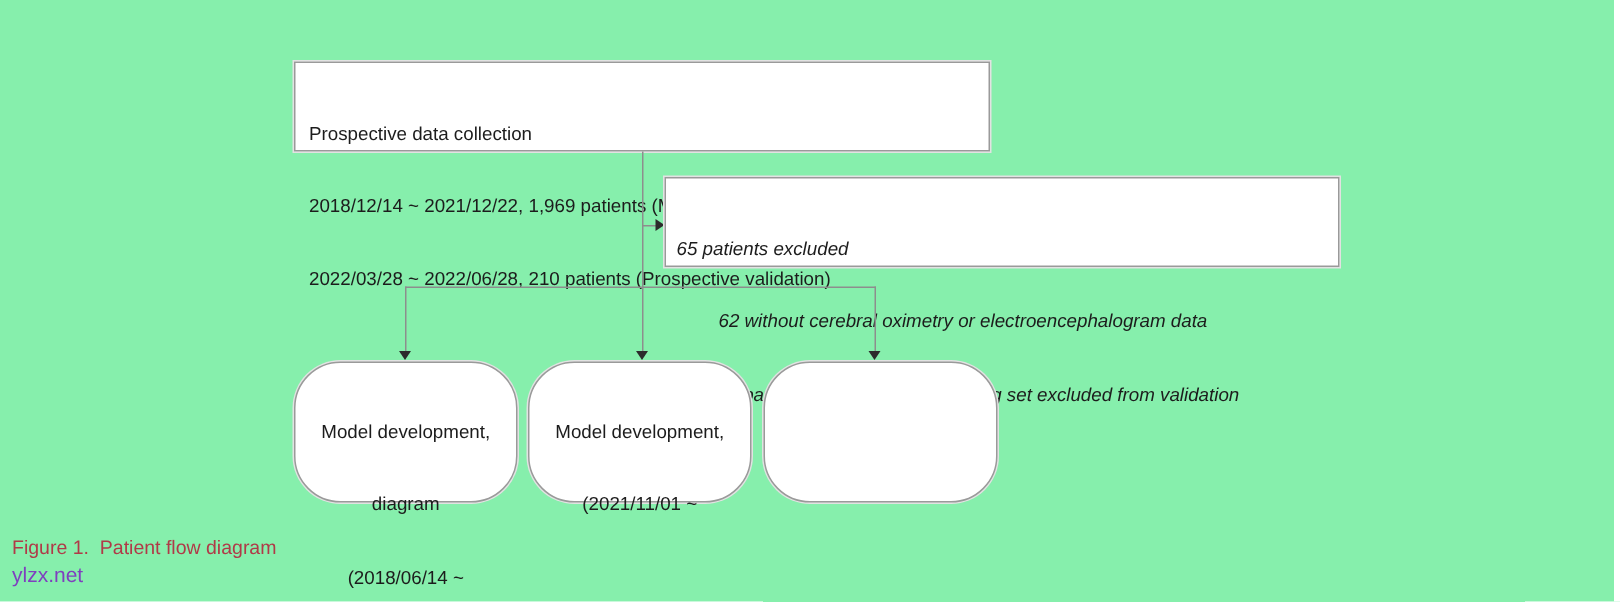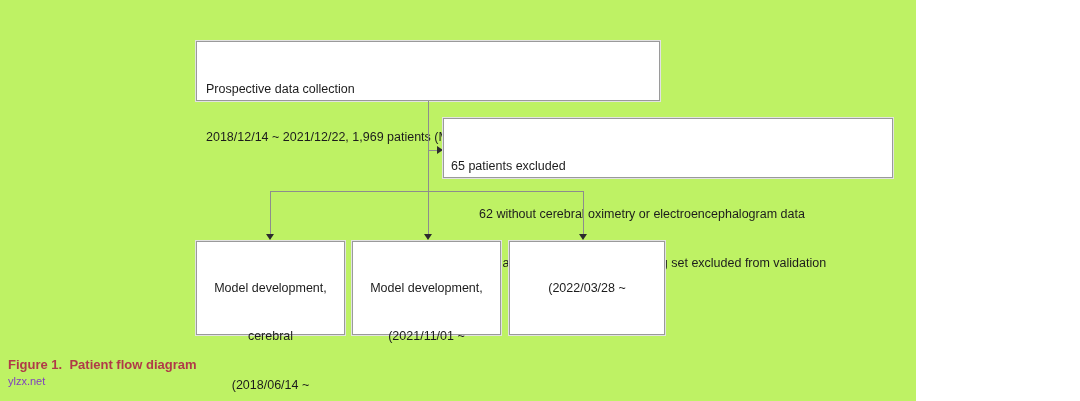--- a/index.html
+++ b/index.html
@@ -7,23 +7,23 @@
     margin: 0;
     padding: 0;
     background: #ffffff;
   }
   body {
     font-family: "Liberation Sans", sans-serif;
     -webkit-font-smoothing: antialiased;
   }
   #canvas {
     position: relative;
-    width: 916px;
+    width: 1076px;
     height: 401px;
-    background: #bef264;
+    background: #86efac;
     overflow: hidden;
   }
 
   
   .box {
     position: absolute;
     box-sizing: border-box;
     background: #ffffff;
     border: 1px solid #9a9a9a;
     box-shadow: 0 0 0 1px #e2e2e2;
@@ -45,29 +45,31 @@
     text-align: left;
   }
 
   #box-excluded {
     left: 443px;
     top: 118px;
     width: 450px;
     height: 60px;
     padding: 6px 0 0 7px;
     text-align: left;
+    font-style: italic;
   }
   #box-excluded .indent-1 { padding-left: 28px; }
   #box-excluded .indent-2 { padding-left: 34px; }
 
   .box-bottom {
     top: 241px;
     height: 94px;
     padding-top: 5px;
     text-align: center;
+    border-radius: 31px;
   }
   #box-train       { left: 196px; width: 149px; }
   #box-val         { left: 352px; width: 149px; }
   #box-prospective { left: 509px; width: 156px; }
 
   
   .vline, .hline {
     position: absolute;
     background: #8d8d8d;
   }
@@ -107,41 +109,42 @@
   #ah-mid   { left: 424px; top: 234px; }
   #ah-right { left: 579px; top: 234px; }
   #ah-excl  { left: 437px; top: 146px; }
 
   
   #caption {
     position: absolute;
     left: 8px;
     top: 357px;
     font-size: 13px;
-    font-weight: bold;
+    font-weight: normal;
     color: #b03a48;
     white-space: pre;
   }
   #watermark {
     position: absolute;
     left: 8px;
     top: 375px;
-    font-size: 11px;
+    font-size: 14px;
     color: #7f3fbf;
     white-space: pre;
   }
 </style>
 </head>
 <body>
 
 <div id="canvas">
 
   <div class="box" id="box-top">
     <div class="line">Prospective data collection</div>
     <div class="line">2018/12/14 ~ 2021/12/22, 1,969 patients (Model development)</div>
+    <div class="line">2022/03/28 ~ 2022/06/28, 210 patients (Prospective validation)</div>
   </div>
 
   <div class="vline" id="trunk-main"></div>
   <div class="hline" id="branch-excl"></div>
   <div class="arrow-right" id="ah-excl"></div>
 
   <div class="box" id="box-excluded">
     <div class="line">65 patients excluded</div>
     <div class="line indent-1">62 without cerebral oximetry or electroencephalogram data</div>
     <div class="line indent-2">3 patients included in the training set excluded from validation</div>
@@ -150,34 +153,33 @@
   <div class="hline" id="dist-bar"></div>
   <div class="vline" id="drop-left"></div>
   <div class="vline" id="drop-mid"></div>
   <div class="vline" id="drop-right"></div>
   <div class="arrow-down" id="ah-left"></div>
   <div class="arrow-down" id="ah-mid"></div>
   <div class="arrow-down" id="ah-right"></div>
 
   <div class="box box-bottom" id="box-train">
     <div class="line">Model development,</div>
-    <div class="line">cerebral</div>
+    <div class="line">diagram</div>
     <div class="line">(2018/06/14 ~</div>
     
     
   </div>
 
   <div class="box box-bottom" id="box-val">
     <div class="line">Model development,</div>
     <div class="line">(2021/11/01 ~</div>
     
     
   </div>
 
   <div class="box box-bottom" id="box-prospective">
-    <div class="line">(2022/03/28 ~</div>
     
   </div>
 
   <div id="caption">Figure 1.  Patient flow diagram</div>
   <div id="watermark">ylzx.net</div>
 
 </div>
 
 </body></html>

